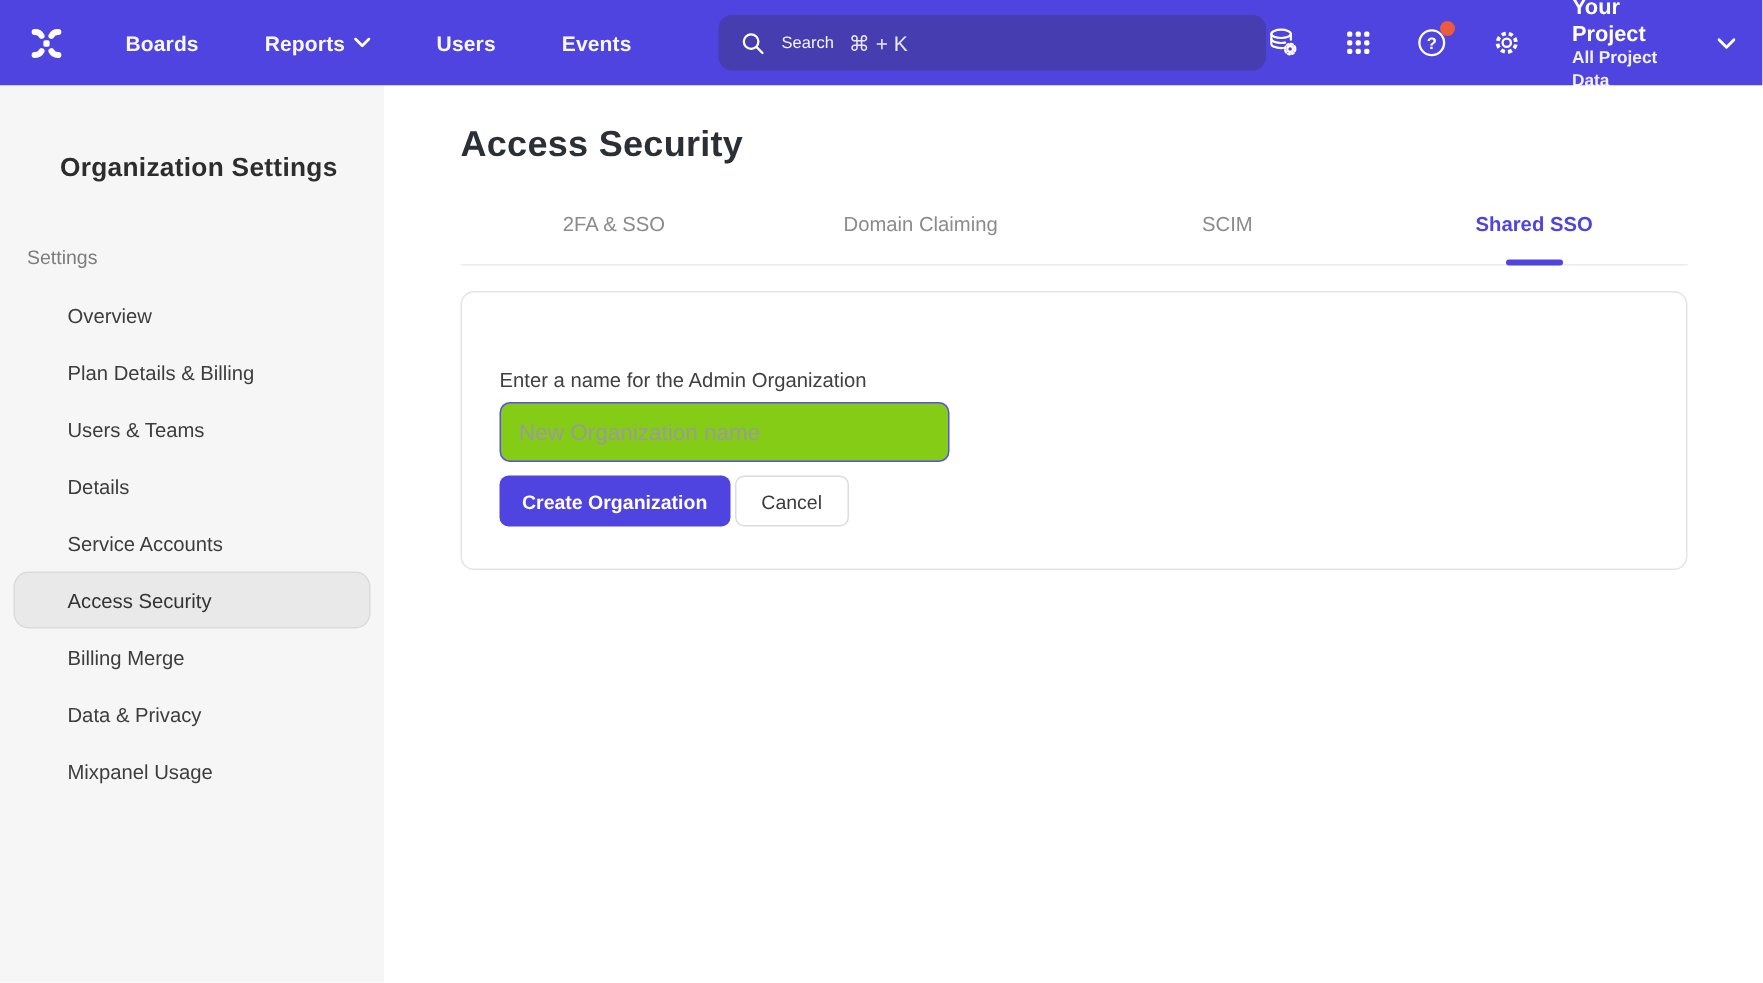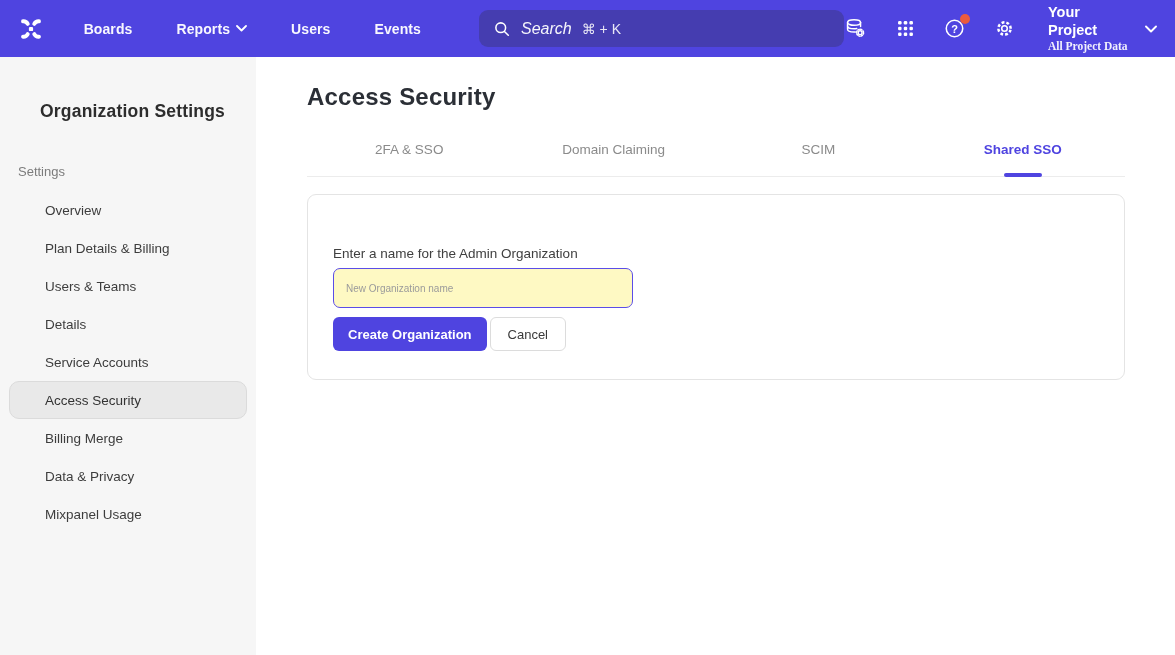--- a/index.html
+++ b/index.html
@@ -7,29 +7,29 @@
     font-family:"Liberation Sans", sans-serif; }
 
   
   .topnav { height:57px; background:#4F44E0; display:flex; align-items:center; padding:0 18px 0 16px; }
   .logo { width:30px; height:30px; display:flex; align-items:center; justify-content:center; margin-right:38px; cursor:pointer; }
   .nav-items { display:flex; align-items:flex-end; gap:44px; }
   .nav-item { color:rgba(255,255,255,.96); font-size:14px; font-weight:600; letter-spacing:.1px;
     display:flex; align-items:center; gap:6px; cursor:pointer; white-space:nowrap; }
   .searchbar { margin-left:58px; width:369px; height:37px; background:#453DB0; border-radius:9px;
     display:flex; align-items:center; padding:0 14px; gap:10px; cursor:text; }
-  .searchbar .s-label { color:rgba(255,255,255,.95); font-size:16px;font-style:italic; }
+  .searchbar .s-label { color:rgba(255,255,255,.95); font-size:11px; }
   .searchbar .s-shortcut { color:rgba(255,255,255,.88); font-size:14px; }
   .nav-right { margin-left:auto; display:flex; align-items:center; gap:26px; }
   .nav-icon { width:24px; height:24px; position:relative; display:flex; align-items:center; justify-content:center; cursor:pointer; }
   .badge-dot { position:absolute; top:-3px; right:-4px; width:10px; height:10px; border-radius:50%; background:#EB5B3E; }
   .project-switcher { display:flex; align-items:center; gap:14px; cursor:pointer; margin-left:6px; }
   .project-text { display:flex; flex-direction:column; line-height:1.25; }
   .project-name { color:#fff; font-size:14.5px; font-weight:700; }
-  .project-scope { color:rgba(255,255,255,.92); font-size:11.5px; font-weight:700;font-family:Liberation Serif, serif; }
+  .project-scope { color:rgba(255,255,255,.92); font-size:11.5px; font-weight:700; }
 
   
   .page { display:flex; height:624px; }
 
   
   .sidebar { width:256px; background:#F6F6F6; height:100%; padding-top:44px; flex-shrink:0; }
   .side-title { font-size:17.5px; font-weight:700; color:#2d2d2d; padding-left:40px; letter-spacing:.2px; }
   .side-section { font-size:13px; color:#7c7c7c; padding-left:18px; margin-top:42px; }
   .side-list { margin-top:12px; }
   .side-item { height:38px; display:flex; align-items:center; padding-left:35px; margin:0 9px;
@@ -45,21 +45,21 @@
     position:relative; cursor:pointer; }
   .tab.active { color:#4F44E0; font-weight:700; }
   .tab .underline { display:none; }
   .tab.active .underline { display:block; position:absolute; left:50%; transform:translateX(-50%); bottom:-1px;
     width:38px; height:4px; border-radius:2.5px; background:#4F44E0; }
 
   .card { margin-top:17px; border:1px solid #E4E4E4; border-radius:9px; background:#fff; padding:24px 25px 28px; }
   .card-title { font-size:21px; font-weight:700; color:#2e2e2e; margin-top:9px; letter-spacing:.2px; }
   .field-label { font-size:13.5px; color:#404040; margin-top:27px; }
   .org-input { display:block; margin-top:7px; width:300px; height:40px; border:1.5px solid #5B4DE8; border-radius:7px;
-    padding:0 12px; font-size:10px; color:#333; outline:none; background:#fef9c3;
+    padding:0 12px; font-size:15px; color:#333; outline:none; background:#84cc16;
     font-family:"Liberation Sans", sans-serif; }
   .org-input::placeholder { color:#9B9B9B; }
   .btn-row { display:flex; gap:3px; margin-top:9px; }
   .btn { height:34px; border-radius:6px; font-size:13px; display:flex; align-items:center; cursor:pointer;
     font-family:"Liberation Sans", sans-serif; }
   .btn-primary { background:#4F44E0; color:#fff; font-weight:700; padding:0 15px; border:none; }
   .btn-secondary { background:#fff; color:#3a3a3a; font-weight:500; padding:0 17px; border:1px solid #DCDCDC; }
 
   svg { display:block; }
 </style>

